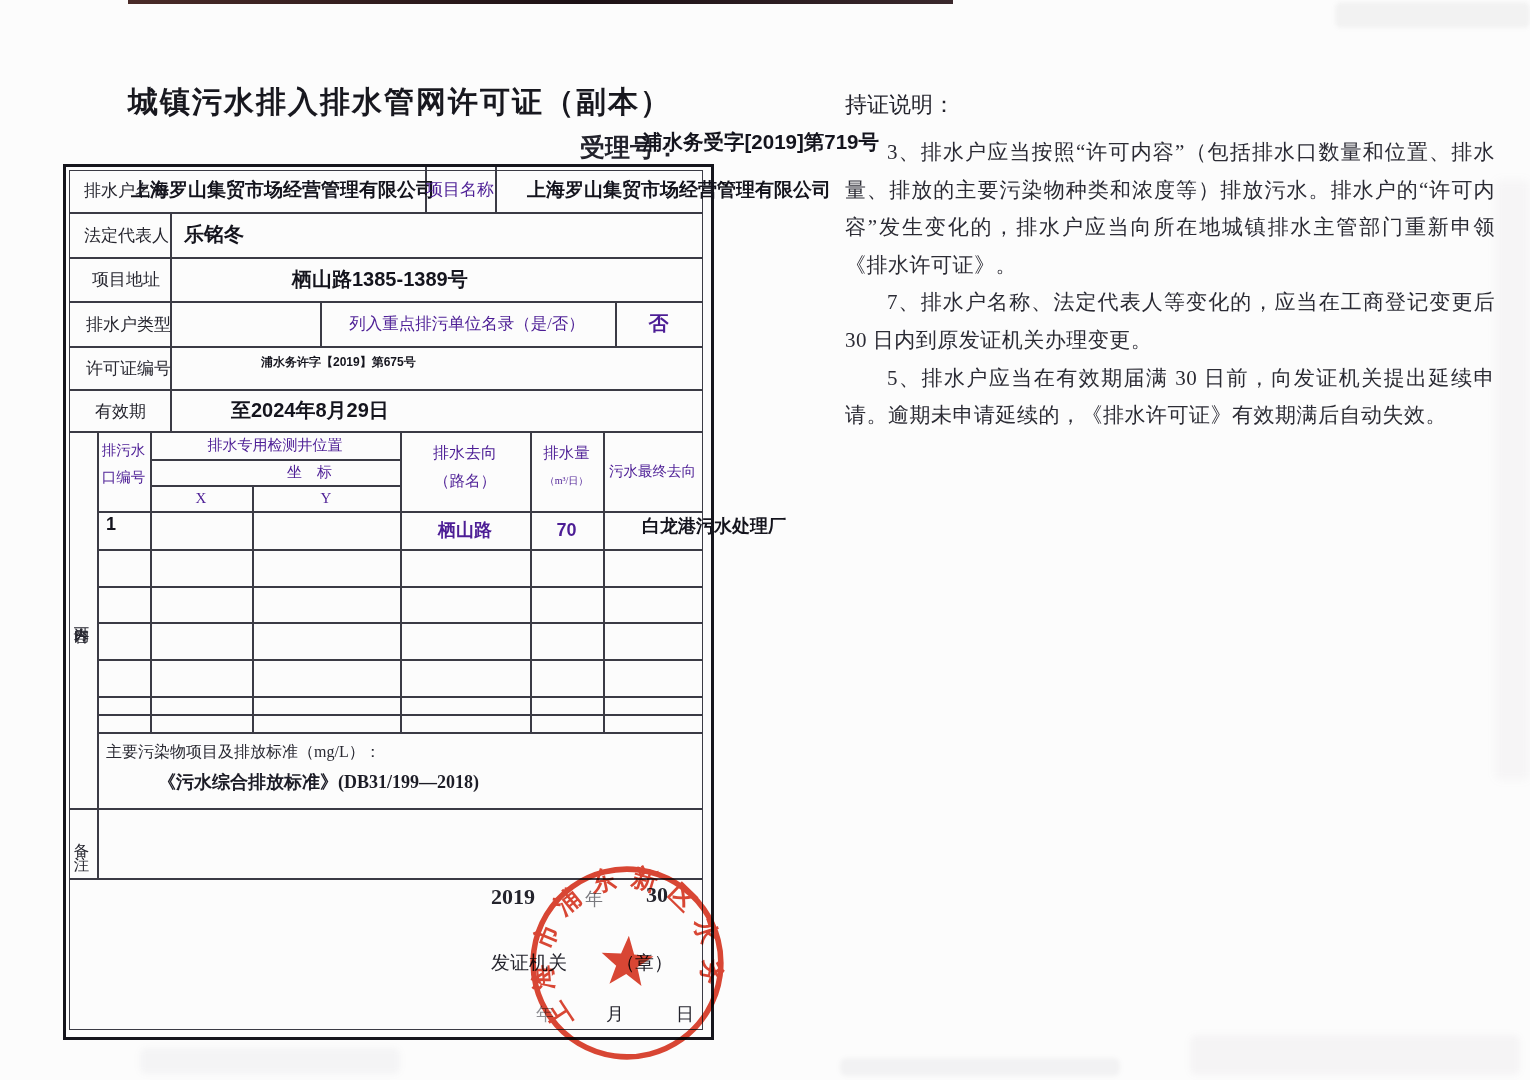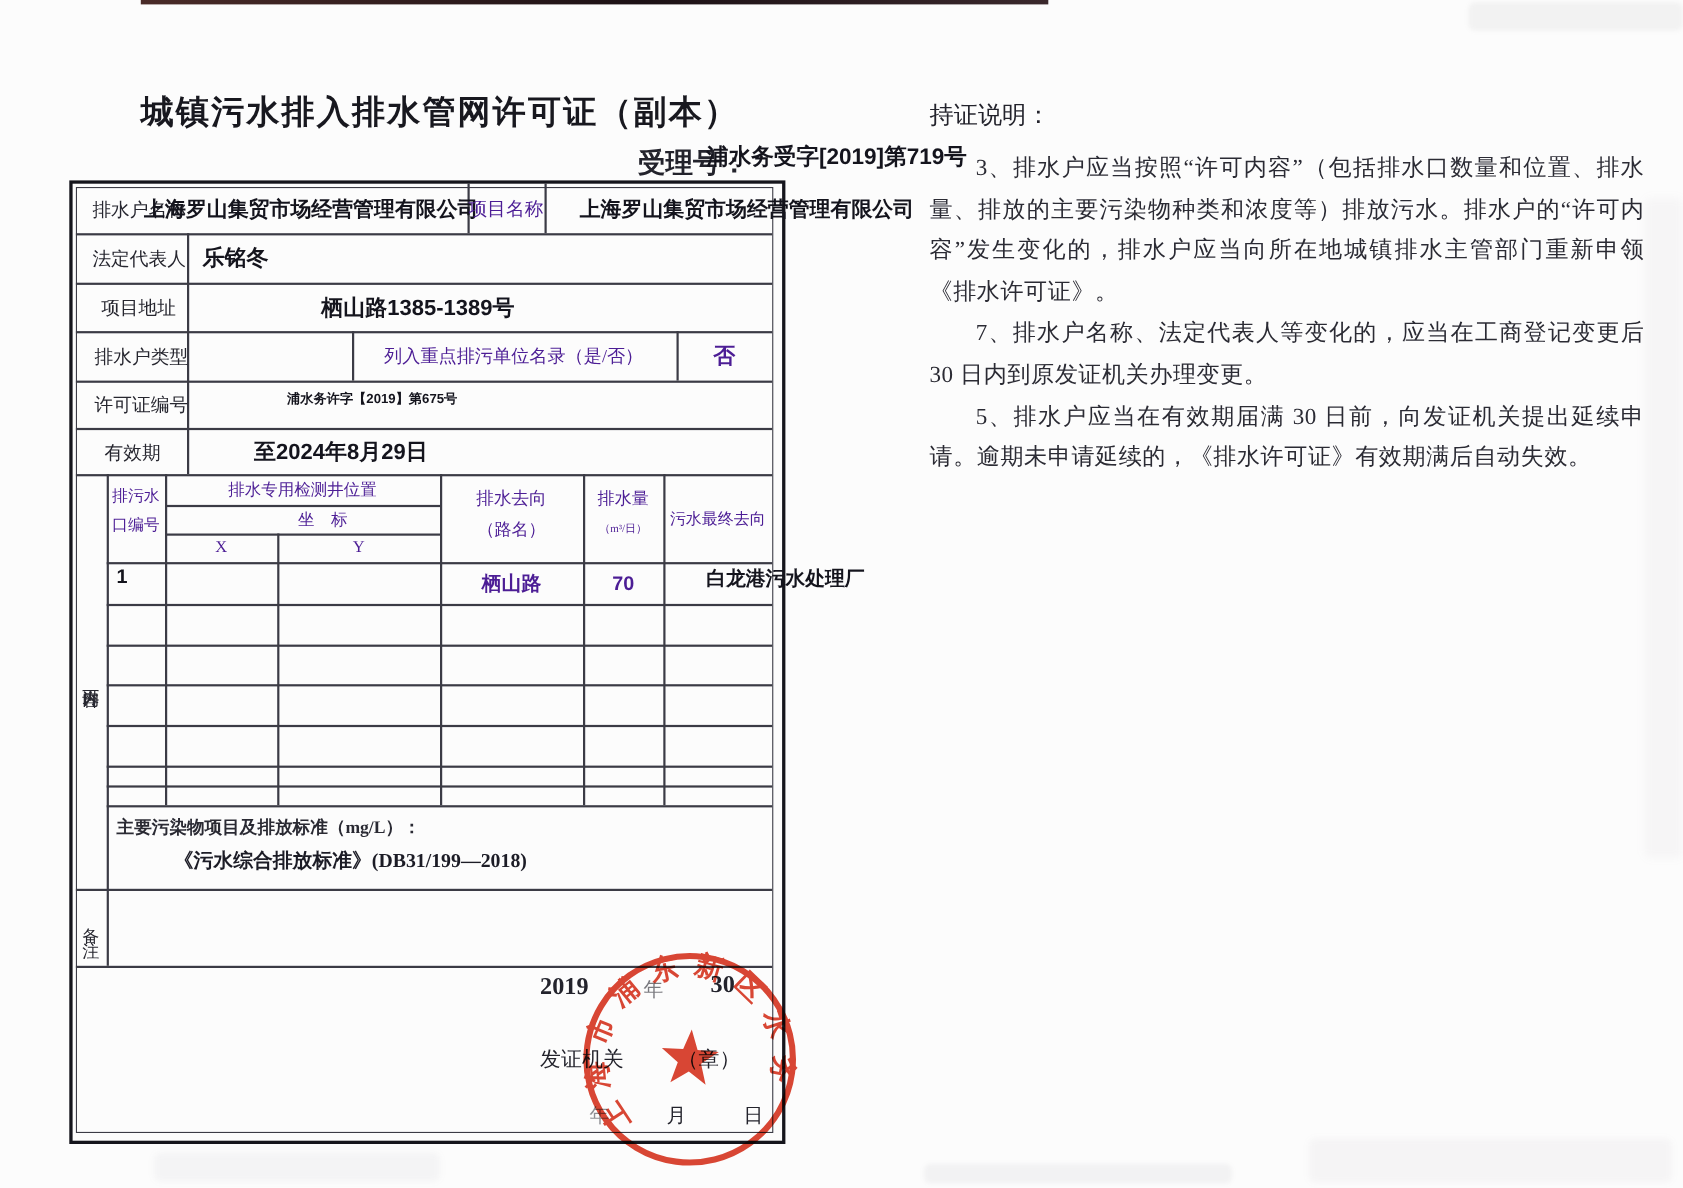--- a/index.html
+++ b/index.html
@@ -65,37 +65,37 @@
 <div class="t lbl" style="left:95px;top:400px;">有效期</div>
 <div class="t val" style="left:231px;top:397px;font-size:20px;">至2024年8月29日</div>
 
 <div class="vert" style="left:65px;top:545px;width:32px;height:140px;">
   <span>许可内容</span>
 </div>
 
 <div class="hdr" style="left:97px;top:437px;width:53px;height:26px;font-size:14.5px;">排污水</div>
 <div class="hdr" style="left:97px;top:464px;width:53px;height:26px;font-size:14.5px;">口编号</div>
 <div class="hdr" style="left:150px;top:431px;width:250px;height:28px;">排水专用检测井位置</div>
-<div class="hdr" style="left:150px;top:459px;width:287px;height:26px;white-space:pre;">坐    标</div>
+<div class="hdr" style="left:150px;top:459px;width:287px;height:26px;white-space:pre;padding-left:16px;">坐    标</div>
 <div class="hdr" style="left:150px;top:485px;width:102px;height:26px;">X</div>
 <div class="hdr" style="left:252px;top:485px;width:148px;height:26px;">Y</div>
 <div class="hdr" style="left:400px;top:440px;width:130px;height:26px;font-size:16px;">排水去向</div>
 <div class="hdr" style="left:400px;top:468px;width:130px;height:26px;font-size:15.5px;">（路名）</div>
 <div class="hdr" style="left:530px;top:440px;width:73px;height:26px;font-size:15.5px;">排水量</div>
 <div class="hdr" style="left:530px;top:468px;width:73px;height:26px;font-size:10px;">（m³/日）</div>
 <div class="hdr" style="left:603px;top:431px;width:99px;height:80px;font-size:14.5px;">污水最终去向</div>
 
 <div class="t val" style="left:106px;top:514px;font-size:18px;">1</div>
 <div class="hdr val" style="left:150px;top:511px;width:102px;height:38px;font-size:18px;"></div>
 <div class="hdr val" style="left:252px;top:511px;width:148px;height:38px;font-size:18px;"></div>
 <div class="hdr val" style="left:400px;top:511px;width:130px;height:38px;font-size:18px;">栖山路</div>
 <div class="hdr val" style="left:530px;top:511px;width:73px;height:38px;font-size:18px;">70</div>
 <div class="t val" style="left:606px;top:514px;font-size:18px;padding-left:36px;">白龙港污水处理厂</div>
 
-<div class="t" style="left:106px;top:742px;font-size:16px;color:#2a2a33;font-weight:bold;">主要污染物项目及排放标准（mg/L）：</div>
+<div class="t" style="left:106px;top:742px;font-size:16px;color:#2a2a33;">主要污染物项目及排放标准（mg/L）：</div>
 <div class="t" style="left:158px;top:770px;font-size:18px;font-weight:bold;color:#1c1c26;">《污水综合排放标准》(DB31/199—2018)</div>
 
 <div class="vert" style="left:65px;top:808px;width:32px;height:70px;">
   <span style="letter-spacing:12px;">备注</span>
 </div>
 
 <div class="t" style="left:491px;top:884px;font-size:22px;font-weight:600;">2019</div>
 <div class="t" style="left:585px;top:887px;font-size:18px;opacity:.6;">年</div>
 <div class="t" style="left:646px;top:882px;font-size:22px;font-weight:600;">30</div>
 <div class="t" style="left:491px;top:950px;font-size:19px;">发证机关</div>

